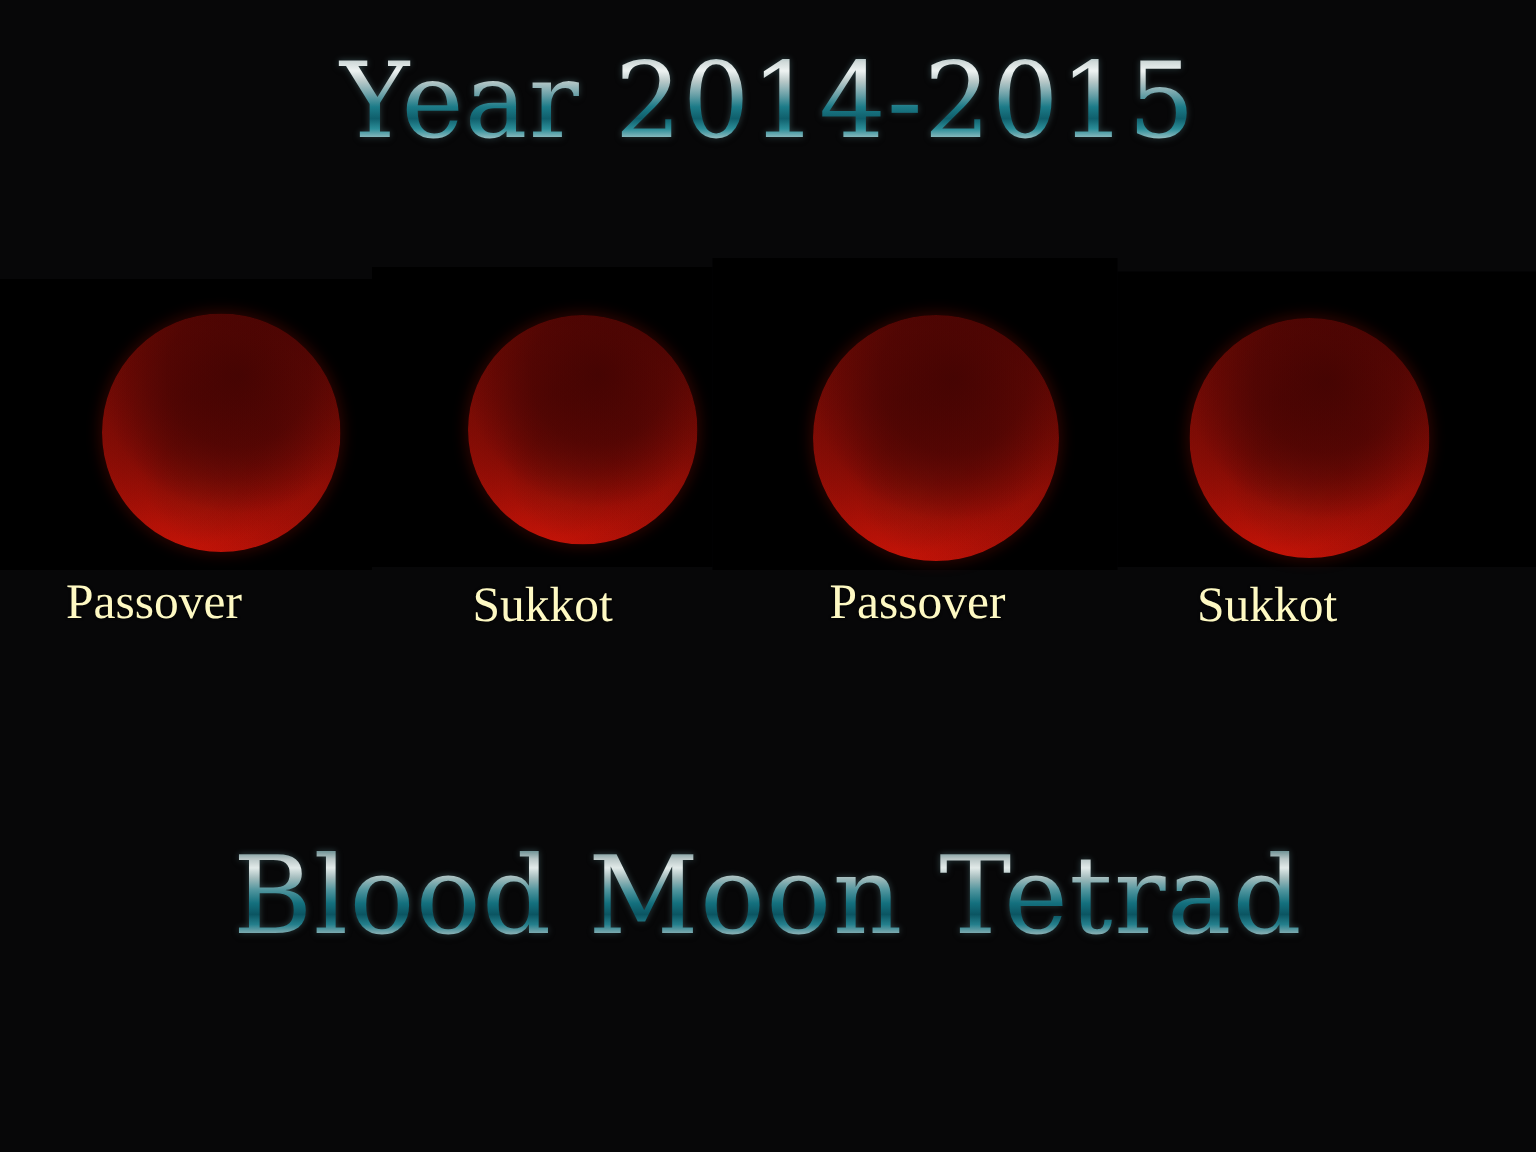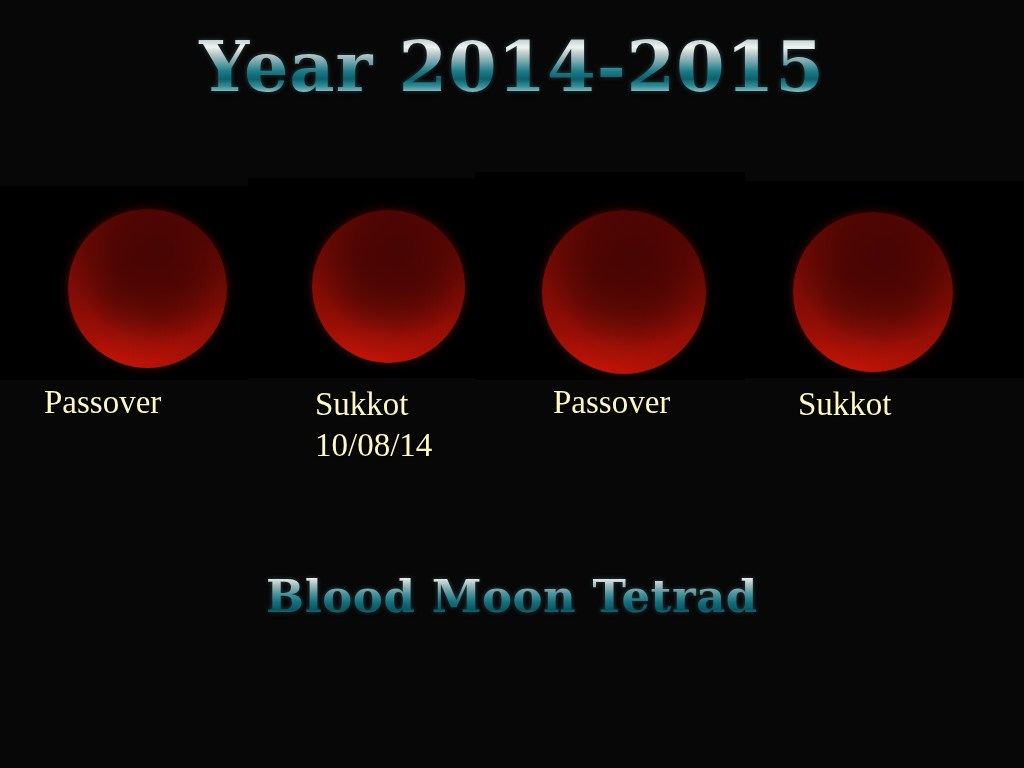--- a/index.html
+++ b/index.html
@@ -19,21 +19,21 @@
   }
 
   
   .chrome-title {
     position: absolute;
     left: 0;
     width: 100%;
     text-align: center;
     white-space: nowrap;
     font-family: "DejaVu Serif", "Liberation Serif", serif;
-    font-weight: 700;
+    font-weight: 400;
     letter-spacing: 0.012em;
     background-image: linear-gradient(
         180deg,
         #04191d 0%,
         #0a2d33 5%,
         #7e9ea2 12%,
         #cfd9d8 20%,
         #eef3f2 27%,
         #b9c9c9 35%,
         #6fa3aa 45%,
@@ -51,21 +51,21 @@
     filter: drop-shadow(0 0 2px rgba(150,215,225,0.30))
             drop-shadow(0 1px 1px rgba(0,0,0,0.95));
   }
   #title-top {
     top: 24px;
     font-size: 70px;
     line-height: 86px;
   }
   #title-bottom {
     top: 555px;
-    font-size: 45px;
+    font-size: 72px;
     line-height: 84px;
     background-image: linear-gradient(
         180deg,
         #03161a 0%,
         #082a30 6%,
         #5d8589 13%,
         #b9c7c7 21%,
         #e2eae9 28%,
         #a3bcbd 36%,
         #4e949d 46%,
@@ -146,21 +146,20 @@
   <div class="moon-tile" style="left:745px; top:181px; width:279px; height:197px;">
     <div class="moon" style="left:48px; top:31px; width:160px; height:160px;"></div>
   </div>
 
   <div class="caption" style="left:44px; top:382px;">
     <span class="cap-name">Passover</span>
   </div>
 
   <div class="caption" style="left:315px; top:384px;">
     <span class="cap-name">Sukkot</span>
-    <span class="cap-date">10/08/14</span>
   </div>
 
   <div class="caption" style="left:553px; top:382px;">
     <span class="cap-name">Passover</span>
   </div>
 
   <div class="caption" style="left:798px; top:384px;">
     <span class="cap-name">Sukkot</span>
   </div>
 

